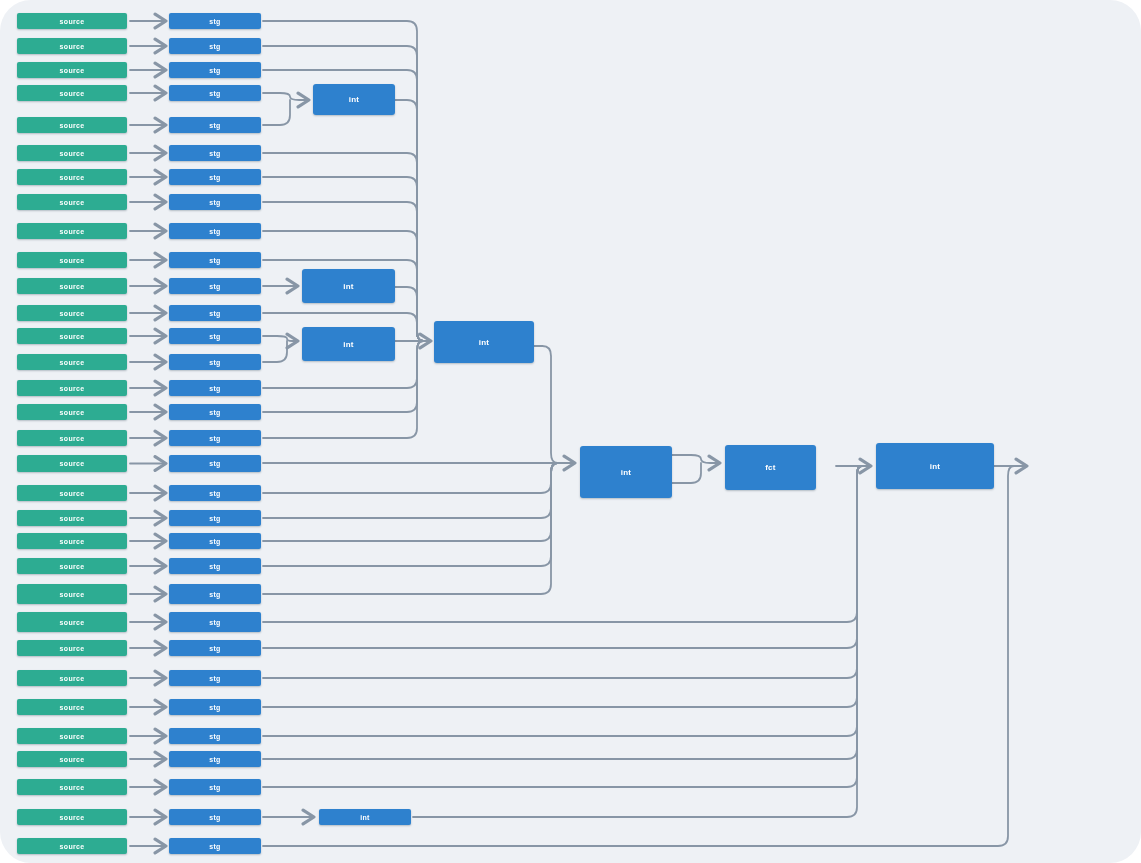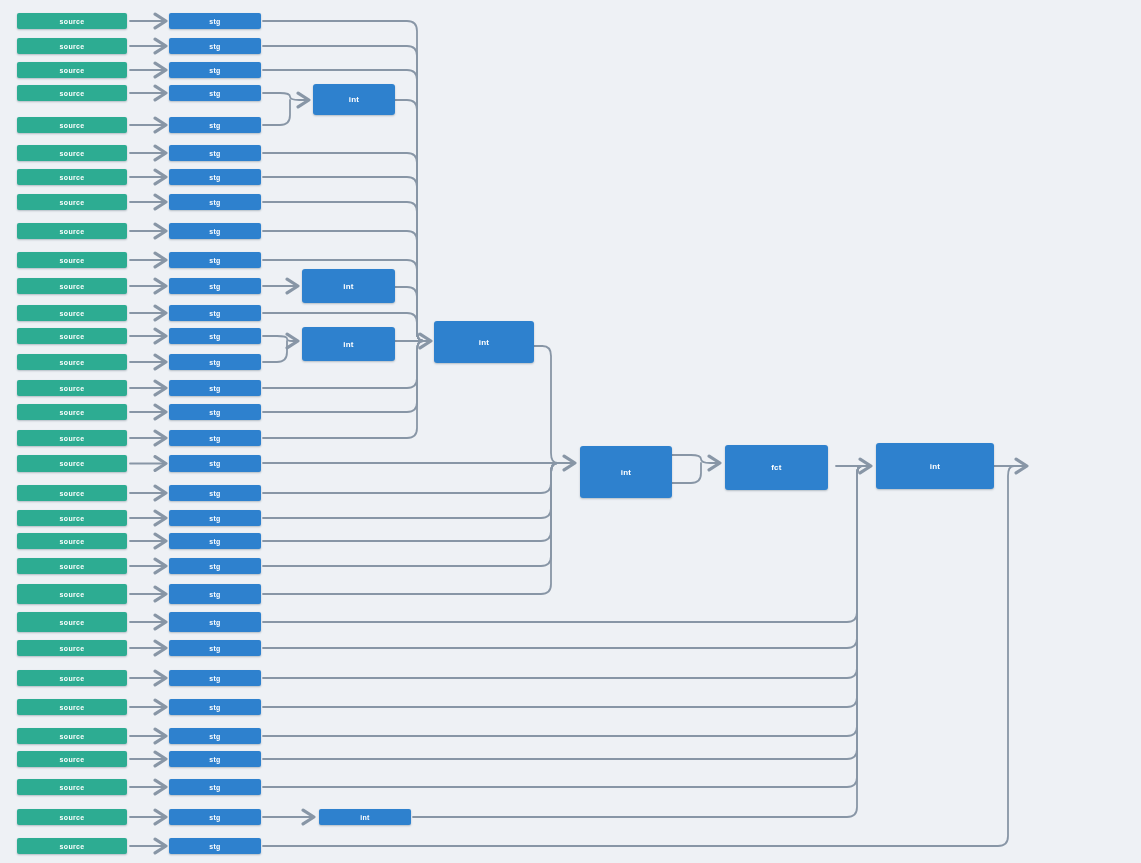--- a/index.html
+++ b/index.html
@@ -6,20 +6,21 @@
     margin: 0;
     padding: 0;
     font-family: "Liberation Sans", sans-serif;
   }
   #canvas {
     position: relative;
     width: 1141px;
     height: 863px;
     background: var(--bg-color, #eef1f5);
     overflow: hidden;
+    border-radius: 31px;
   }
   #edge-layer {
     position: absolute;
     left: 0;
     top: 0;
     z-index: 1;
   }
   #node-layer {
     position: absolute;
     left: 0;
@@ -205,17 +206,17 @@
       <div class="node model" style="left: 169px; top: 779px; width: 92px; height: 16px;">stg</div>
       <div class="node source" style="left: 17px; top: 809px; width: 110px; height: 16px;">source</div>
       <div class="node model" style="left: 169px; top: 809px; width: 92px; height: 16px;">stg</div>
       <div class="node source" style="left: 17px; top: 838px; width: 110px; height: 16px;">source</div>
       <div class="node model" style="left: 169px; top: 838px; width: 92px; height: 16px;">stg</div>
       <div class="node model big" style="left: 313px; top: 84px; width: 82px; height: 31px;">int</div>
       <div class="node model big" style="left: 302px; top: 269px; width: 93px; height: 34px;">int</div>
       <div class="node model big" style="left: 302px; top: 327px; width: 93px; height: 34px;">int</div>
       <div class="node model big" style="left: 434px; top: 321px; width: 100px; height: 42px;">int</div>
       <div class="node model big" style="left: 580px; top: 446px; width: 92px; height: 52px;">int</div>
-      <div class="node model big" style="left: 725px; top: 445px; width: 103px; height: 45px;">fct</div>
+      <div class="node model big" style="left: 725px; top: 445px; width: 91px; height: 45px;">fct</div>
       <div class="node model big" style="left: 876px; top: 443px; width: 118px; height: 46px;">int</div>
       <div class="node model" style="left: 319px; top: 809px; width: 92px; height: 16px;">int</div>
     </div>
 </div>
 
 </body></html>

